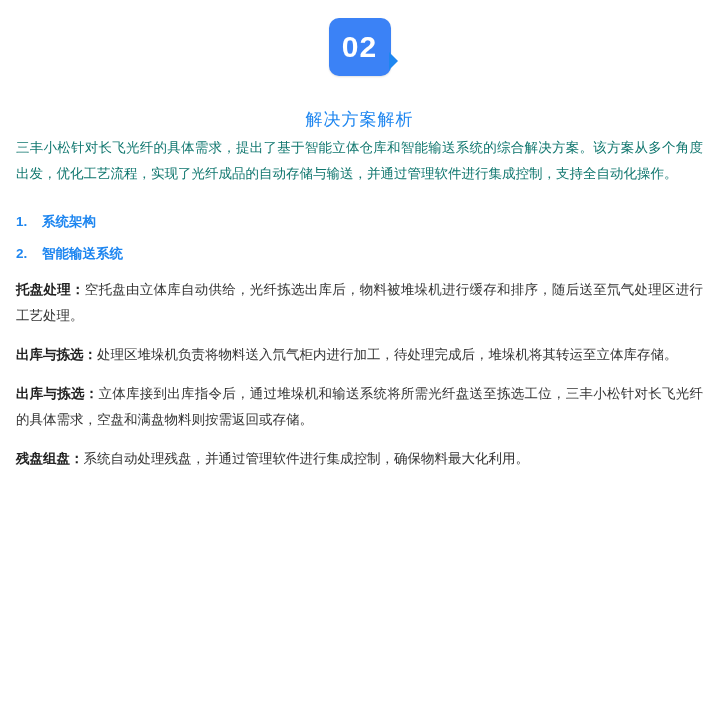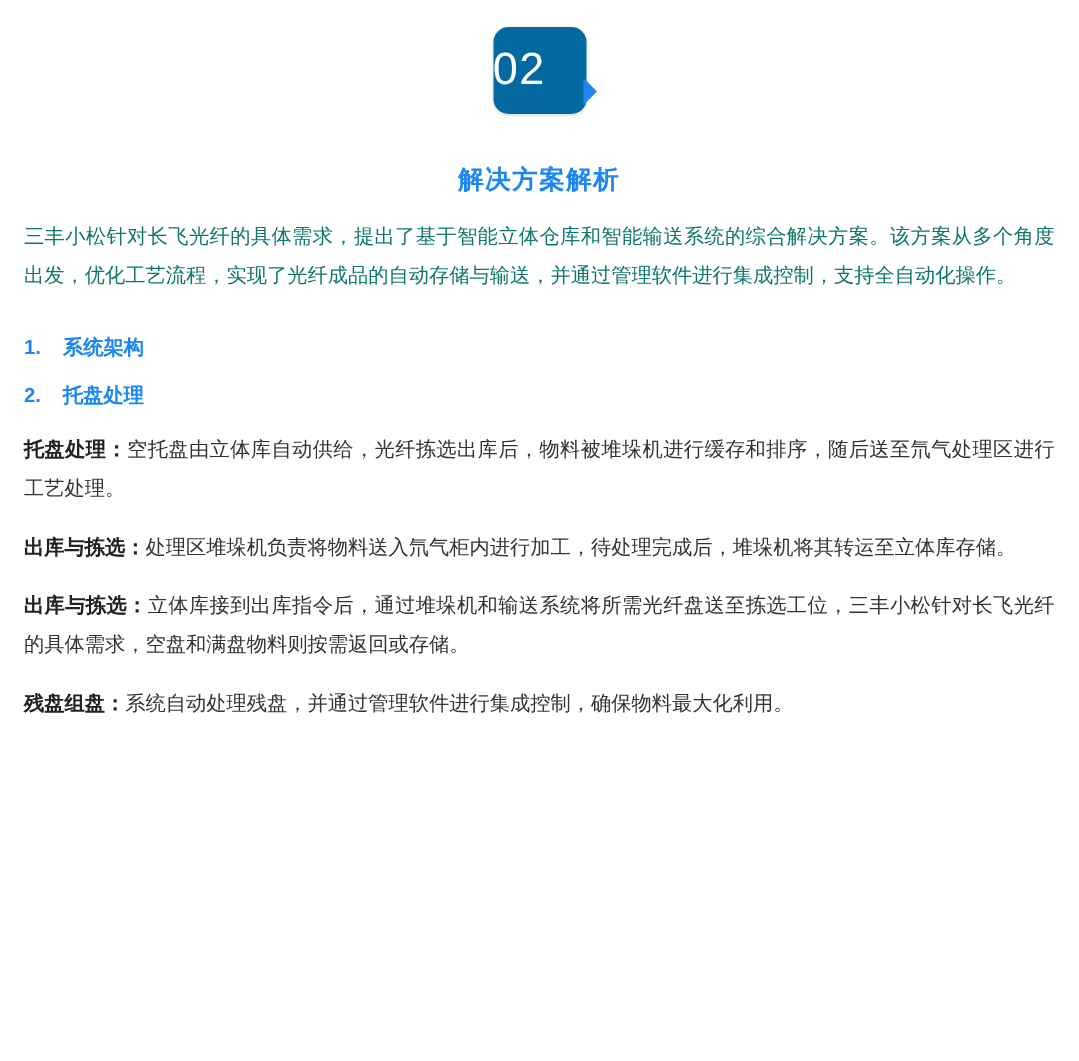--- a/index.html
+++ b/index.html
@@ -24,50 +24,51 @@
   .badge-row {
     display: flex;
     justify-content: center;
     align-items: center;
     padding-top: 18px;
     padding-bottom: 6px;
   }
   .badge {
     width: 62px;
     height: 58px;
-    background: #0369a1;
+    background: #3b82f6;
     border-radius: 10px;
     color: #ffffff;
     font-size: 30px;
-    font-weight: normal;
+    font-weight: bold;
     display: flex;
     align-items: center;
+    justify-content: center;
     letter-spacing: 1px;
     box-shadow: 0 1px 2px rgba(0,0,0,0.12);
     position: relative;
   }
   .badge::after {
     content: "";
     position: absolute;
     right: -7px;
     bottom: 6px;
     width: 0;
     height: 0;
     border-top: 9px solid transparent;
     border-bottom: 9px solid transparent;
     border-left: 9px solid #1e86f0;
   }
   .doc-title {
     text-align: center;
     color: #1e86f0;
     font-size: 17px;
-    font-weight: bold;
+    font-weight: normal;
     letter-spacing: 1px;
     margin-top: 26px;
-    margin-bottom: 14px;
+    margin-bottom: 4px;
   }
   .intro {
     font-size: 13.5px;
     line-height: 26px;
     color: #0f766e;
     text-align: justify;
     margin: 0 0 26px 0;
   }
   .section-head {
     display: flex;
@@ -115,21 +116,21 @@
 
   <p class="intro">三丰小松针对长飞光纤的具体需求，提出了基于智能立体仓库和智能输送系统的综合解决方案。该方案从多个角度出发，优化工艺流程，实现了光纤成品的自动存储与输送，并通过管理软件进行集成控制，支持全自动化操作。</p>
 
   <div class="section-head">
     <span class="section-num">1.</span>
     <span>系统架构</span>
   </div>
 
   <div class="section-head">
     <span class="section-num">2.</span>
-    <span>托盘处理</span>
+    <span>智能输送系统</span>
   </div>
 
   <p class="item">
     <span class="item-label">托盘处理：</span><span>空托盘由立体库自动供给，光纤拣选出库后，物料被堆垛机进行缓存和排序，随后送至氘气处理区进行工艺处理。</span>
   </p>
   <p class="item">
     <span class="item-label">出库与拣选：</span><span>处理区堆垛机负责将物料送入氘气柜内进行加工，待处理完成后，堆垛机将其转运至立体库存储。</span>
   </p>
   <p class="item">
     <span class="item-label">出库与拣选：</span><span>立体库接到出库指令后，通过堆垛机和输送系统将所需光纤盘送至拣选工位，三丰小松针对长飞光纤的具体需求，空盘和满盘物料则按需返回或存储。</span>

